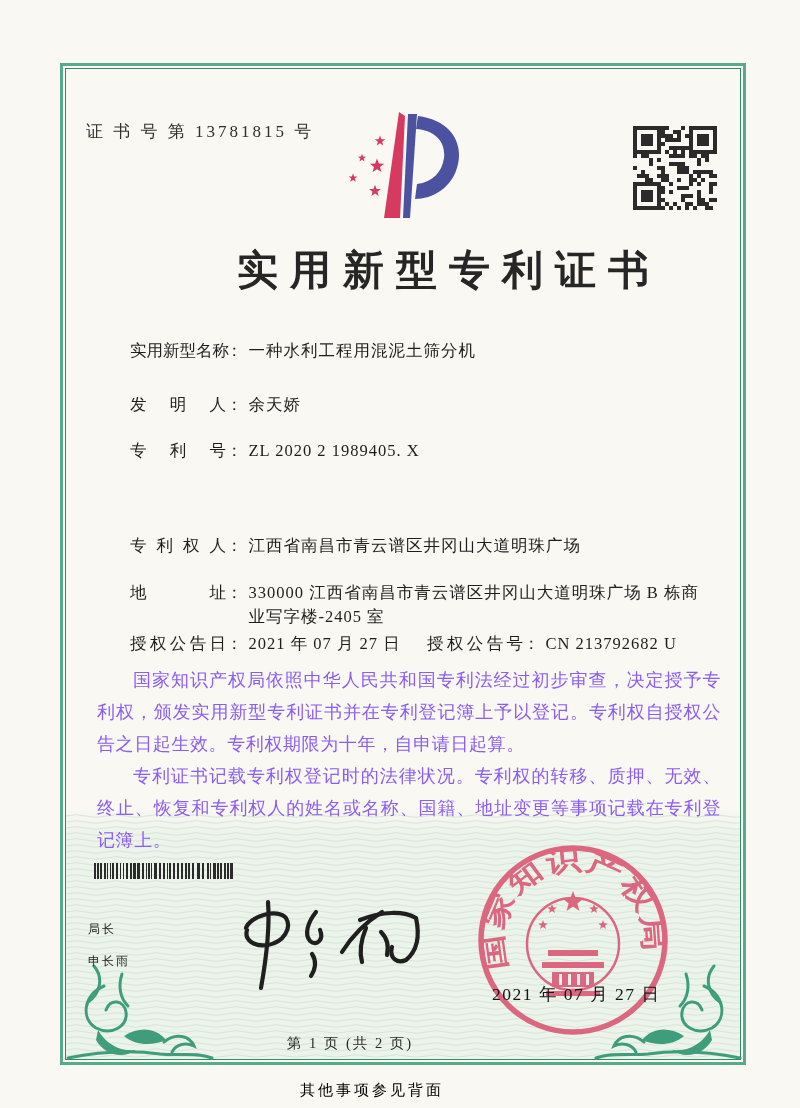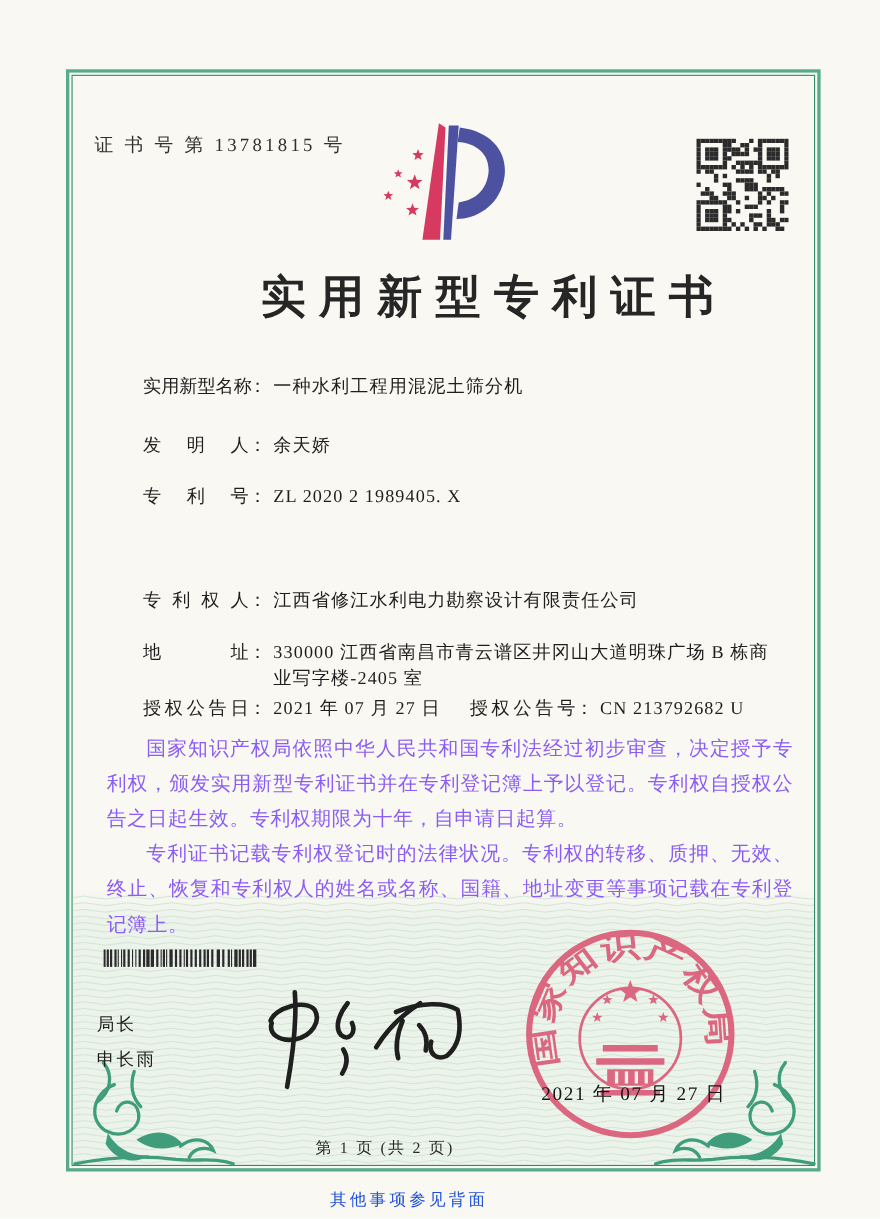--- a/index.html
+++ b/index.html
@@ -45,30 +45,30 @@
   .colon{display:inline-block;vertical-align:top;}
   .fvalue{display:inline-block;margin-left:6px;letter-spacing:1px;vertical-align:top;}
   .addr-val{display:inline-block;margin-left:6px;letter-spacing:1px;vertical-align:top;white-space:normal;width:470px;}
   .grant-no-group{position:absolute;left:297px;top:0;}
   
   .paras{position:absolute;left:97px;top:664px;width:624px;font-size:18px;line-height:1.78;letter-spacing:0.6px;color:#8b5cf6;text-align:justify;}
   .paras p{margin:0;text-indent:2em;}
   
   .barcode{position:absolute;left:94px;top:863px;width:140px;height:16px;}
   .barcode rect{fill:#2b2b2b;}
-  .director{position:absolute;left:88px;font-size:16px;letter-spacing:2px;color:#1c1c1c;
+  .director{position:absolute;left:88px;font-size:12px;letter-spacing:2px;color:#1c1c1c;
     font-family:"Liberation Sans","DejaVu Sans",sans-serif;}
   .director.t1{top:921px;}
   .director.t2{top:953px;text-align:right;}
   .signature{position:absolute;left:220px;top:878px;width:214px;height:118px;}
   .signature path{fill:none;stroke:#1f1f1f;stroke-width:4.2;stroke-linecap:round;stroke-linejoin:round;}
   .seal{position:absolute;left:468px;top:838px;width:212px;height:210px;opacity:0.93;}
   .seal-date{position:absolute;left:492px;top:982px;font-size:17.5px;letter-spacing:1.5px;color:#161616;white-space:nowrap;}
   .page-info{position:absolute;left:60px;top:1034px;width:580px;text-align:center;font-size:14.5px;letter-spacing:2px;color:#2a2a2a;}
-  .back-note{position:absolute;left:0;top:1081px;width:744px;text-align:center;font-size:15px;letter-spacing:3px;color:#1d4ed8;}
+  .back-note{position:absolute;left:0;top:1081px;width:744px;text-align:center;font-size:15px;letter-spacing:3px;color:#000000;}
 </style>
 </head>
 <body>
 
 <div class="page">
 
   <div class="band">
     <svg width="674" height="250" viewBox="0 0 674 250">
         <path d="M0,6 q10,-2.6 20,0 t20,0 t20,0 t20,0 t20,0 t20,0 t20,0 t20,0 t20,0 t20,0 t20,0 t20,0 t20,0 t20,0 t20,0 t20,0 t20,0 t20,0 t20,0 t20,0 t20,0 t20,0 t20,0 t20,0 t20,0 t20,0 t20,0 t20,0 t20,0 t20,0 t20,0 t20,0 t20,0 t20,0"></path>
         <path d="M0,12 q10,-2.6 20,0 t20,0 t20,0 t20,0 t20,0 t20,0 t20,0 t20,0 t20,0 t20,0 t20,0 t20,0 t20,0 t20,0 t20,0 t20,0 t20,0 t20,0 t20,0 t20,0 t20,0 t20,0 t20,0 t20,0 t20,0 t20,0 t20,0 t20,0 t20,0 t20,0 t20,0 t20,0 t20,0 t20,0"></path>
@@ -374,21 +374,21 @@
   <div class="field-row" style="top:339px">
     <span class="flabel">实用新型名称</span><span class="colon">：</span><span class="fvalue">一种水利工程用混泥土筛分机</span>
   </div>
   <div class="field-row" style="top:393px">
     <span class="flabel">发明人</span><span class="colon">：</span><span class="fvalue">余天娇</span>
   </div>
   <div class="field-row" style="top:439px">
     <span class="flabel">专利号</span><span class="colon">：</span><span class="fvalue">ZL 2020 2 1989405. X</span>
   </div>
   <div class="field-row" style="top:534px">
-    <span class="flabel">专利权人</span><span class="colon">：</span><span class="fvalue">江西省修江水利电力勘察设计有限责任公司</span>
+    <span class="flabel">专利权人</span><span class="colon">：</span><span class="fvalue">江西省南昌市青云谱区井冈山大道明珠广场</span>
   </div>
   <div class="field-row" style="top:581px">
     <span class="flabel">地址</span><span class="colon">：</span><span class="addr-val"><span>330000  江西省南昌市青云谱区井冈山大道明珠广场 B 栋商</span><br><span>业写字楼-2405 室</span></span>
   </div>
   <div class="field-row" style="top:632px">
     <span class="flabel">授权公告日</span><span class="colon">：</span><span class="fvalue">2021 年 07 月 27 日</span>
     <span class="grant-no-group">
       <span class="flabel">授权公告号</span><span class="colon">：</span><span class="fvalue">CN 213792682 U</span>
     </span>
   </div>

